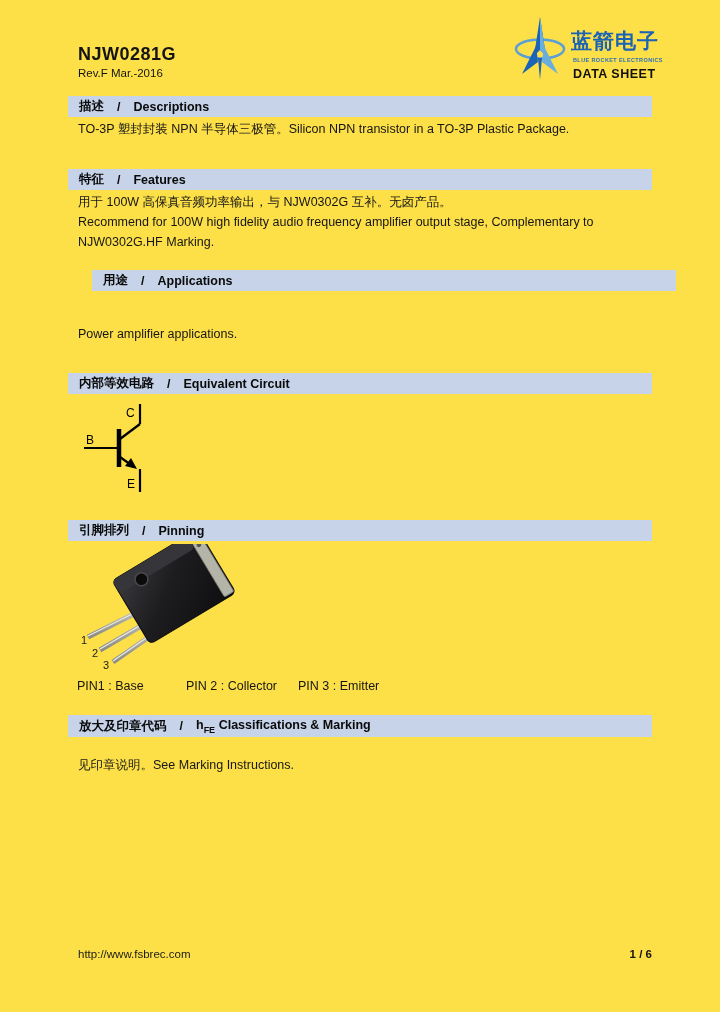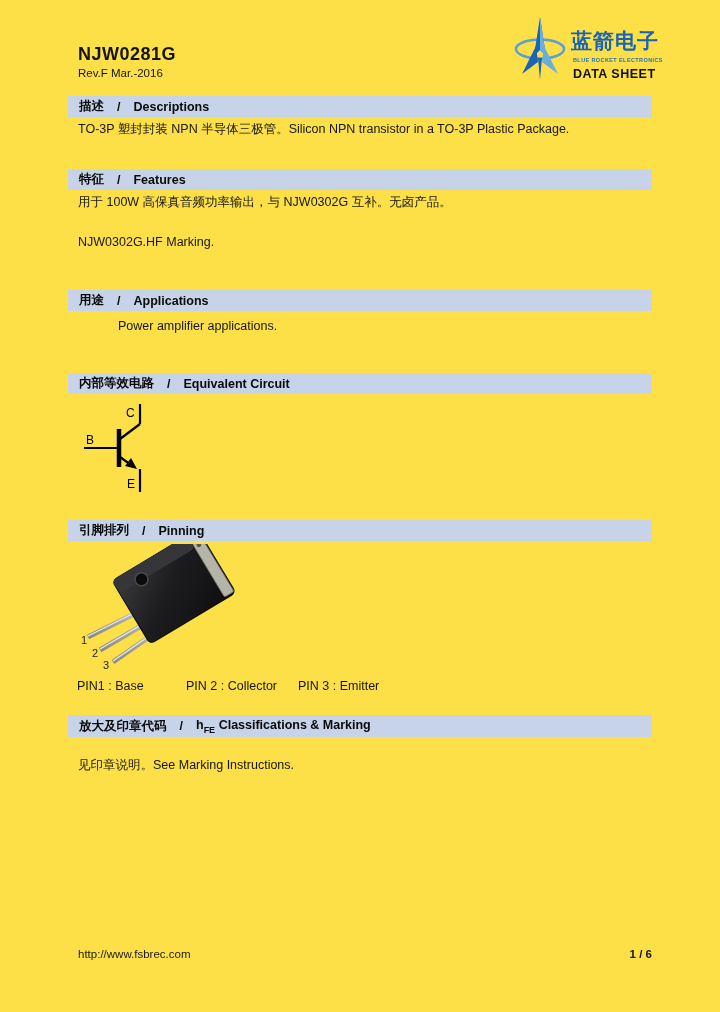--- a/index.html
+++ b/index.html
@@ -86,28 +86,29 @@
     <span>Descriptions</span>
   </div>
   <div class="body-text" style="top:119px;">TO-3P 塑封封装 NPN 半导体三极管。Silicon NPN transistor in a TO-3P Plastic Package.</div>
 
   <div class="bar" style="top:169px;">
     <span>特征</span>
     <span class="sep">/</span>
     <span>Features</span>
   </div>
   <div class="body-text" style="top:192px;">用于 100W 高保真音频功率输出，与 NJW0302G 互补。无卤产品。</div>
+  <div class="body-text" style="top:212px;">Recommend for 100W high fidelity audio frequency amplifier output stage, Complementary to</div>
   <div class="body-text" style="top:232px;">NJW0302G.HF Marking.</div>
 
-  <div class="bar" style="top:290px;">
+  <div class="bar" style="top:270px;margin-left:24px;">
     <span>用途</span>
     <span class="sep">/</span>
     <span>Applications</span>
   </div>
-  <div class="body-text" style="top:316px;margin-left:40px;">Power amplifier applications.</div>
+  <div class="body-text" style="top:324px;">Power amplifier applications.</div>
 
   <div class="bar" style="top:373px;">
     <span>内部等效电路</span>
     <span class="sep">/</span>
     <span>Equivalent Circuit</span>
   </div>
   <svg class="abs" style="left:74px; top:398px;" width="130" height="105" viewBox="0 0 130 105">
 
     <line x1="66" y1="6" x2="66" y2="26" stroke="#000" stroke-width="2.2"></line>
     <line x1="66" y1="26" x2="46" y2="41" stroke="#000" stroke-width="2.2"></line>

